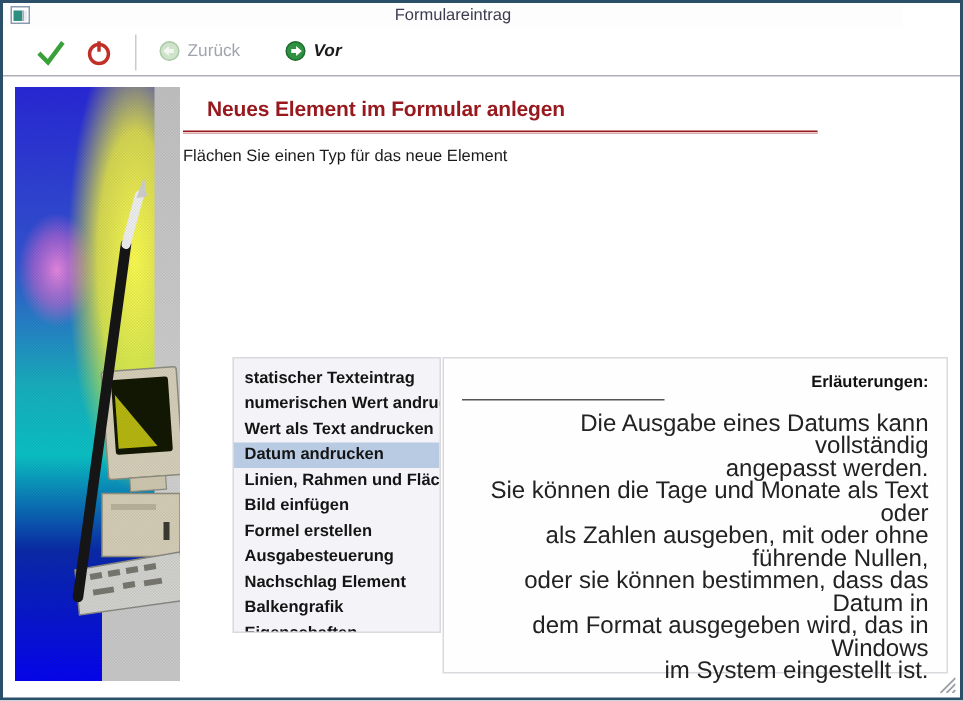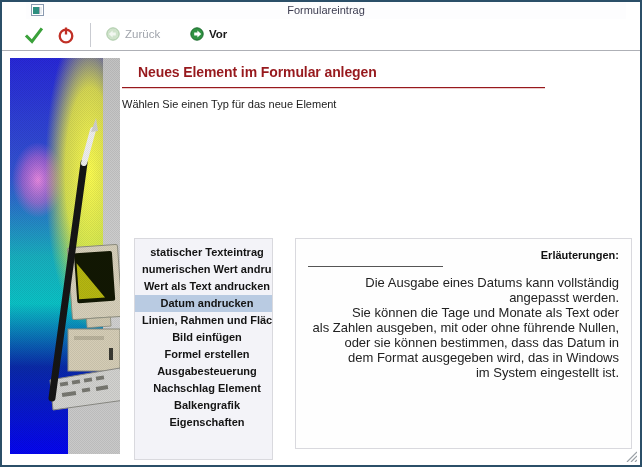--- a/index.html
+++ b/index.html
@@ -14,63 +14,63 @@
   *{box-sizing:border-box;margin:0;padding:0;}
   html,body{width:642px;height:467px;overflow:hidden;background:#fff;}
   body{font-family:"Liberation Sans","DejaVu Sans",sans-serif;}
 
   #window{
     position:relative;width:642px;height:467px;background:#fff;
     border:2px solid var(--window-border);
   }
 
   
-  .titlebar{position:absolute;left:0;top:0;width:600px;height:17px;background:#fdfdfe;margin-left:24px;}
+  .titlebar{position:absolute;left:0;top:0;width:600px;height:17px;background:#fdfdfe;}
   .app-icon{position:absolute;left:5px;top:2px;width:13px;height:12px;background:#fff;border:1px solid #8a9ab0;}
   .app-icon .pane{position:absolute;left:1px;top:2px;width:6px;height:7px;background:#2e8f80;}
   .app-icon .pane2{position:absolute;right:1px;top:2px;width:3px;height:7px;background:#e8ecef;border-left:1px solid #aab;}
   .window-title{position:absolute;left:0;top:2px;width:100%;text-align:center;
     font-size:11px;color:#3c3c50;}
 
   
   .toolbar{position:absolute;left:0;top:17px;width:638px;height:31px;background:#fff;}
   .tb-btn{position:absolute;display:flex;align-items:center;gap:5px;background:none;border:none;cursor:pointer;font-family:inherit;}
   .tb-btn.disabled{cursor:default;}
   #btn-ok{left:22px;top:8px;}
   #btn-cancel{left:55px;top:7px;}
   .tb-sep{position:absolute;left:88px;top:4px;width:1px;height:24px;background:#c9cbd1;}
   #btn-back{left:104px;top:8px;}
-  #btn-forward{left:188px;top:8px;}
+  #btn-forward{left:188px;top:8px;font-style:italic;}
   .tb-label{font-size:11.5px;color:#1a1a1a;font-weight:600;}
   .tb-label.dim{color:#a0a4ac;font-weight:400;}
   .toolbar-rule{position:absolute;left:0;top:48px;width:638px;height:1px;background:#aeb0b6;}
 
   
   .wizard-image{position:absolute;left:8px;top:56px;width:110px;height:396px;}
 
   
   .page-title{position:absolute;left:136px;top:62px;font-size:14px;font-weight:bold;
     color:var(--accent-red);letter-spacing:-0.1px;}
   .title-rule{position:absolute;left:120px;top:85px;width:423px;height:2px;
     background:var(--accent-red);border-bottom:1px solid #eccccc;}
   .page-subtitle{position:absolute;left:120px;top:96px;font-size:11px;color:#1c1c1c;}
 
   
-  .type-list{position:absolute;left:132px;top:236px;width:139px;height:222px;
-    background:var(--list-bg);border:1px solid #d9d9de;padding-top:5px;overflow:hidden;text-align:center;}
+  .type-list{position:absolute;left:153px;top:236px;width:139px;height:184px;
+    background:var(--list-bg);border:1px solid #d9d9de;padding-top:5px;overflow:hidden;}
   .type-list .item{height:17px;line-height:17px;padding:0 0 0 7px;font-size:11px;font-weight:bold;
     color:#141414;white-space:nowrap;overflow:hidden;cursor:default;}
   .type-list .item.selected{background:var(--selection-blue);}
 
   
   .explain-panel{position:absolute;left:293px;top:236px;width:337px;height:211px;
     background:#fefefe;border:1px solid #d9d9de;padding:10px 12px;text-align:right;}
   .explain-title{font-size:11px;font-weight:bold;color:#111;}
   .explain-underline{width:135px;height:1px;background:#555;margin:5px 0 8px 0;}
-  .explain-text div{font-size:13px;color:#222;line-height:15px;}
+  .explain-text div{font-size:16px;color:#222;line-height:15px;}
 
   
   .resize-grip{position:absolute;right:3px;bottom:3px;width:12px;height:12px;cursor:nwse-resize;}
 </style>
 </head>
 <body>
 
 <div id="window">
 
   <div class="titlebar">
@@ -171,21 +171,21 @@
 
     <line x1="42" y1="340" x2="74" y2="105" stroke="#161616" stroke-width="7" stroke-linecap="round"></line>
     <line x1="74" y1="105" x2="83" y2="72" stroke="#efefef" stroke-width="6" stroke-linecap="round"></line>
     <polygon points="81,74 86,60 88,73" fill="#cfcfcf"></polygon>
 
     <rect x="0" y="0" width="110" height="396" fill="url(#dither)" opacity="0.07"></rect>
   </svg>
 
   <div class="page-title">Neues Element im Formular anlegen</div>
   <div class="title-rule"></div>
-  <div class="page-subtitle">Wählen Sie einen Typ für das neue Element</div>
+  <div class="page-subtitle">Flächen Sie einen Typ für das neue Element</div>
 
   <div class="type-list">
     <div class="item">statischer Texteintrag</div>
     <div class="item">numerischen Wert andrucken</div>
     <div class="item">Wert als Text andrucken</div>
     <div class="item selected">Datum andrucken</div>
     <div class="item">Linien, Rahmen und Flächen</div>
     <div class="item">Bild einfügen</div>
     <div class="item">Formel erstellen</div>
     <div class="item">Ausgabesteuerung</div>

